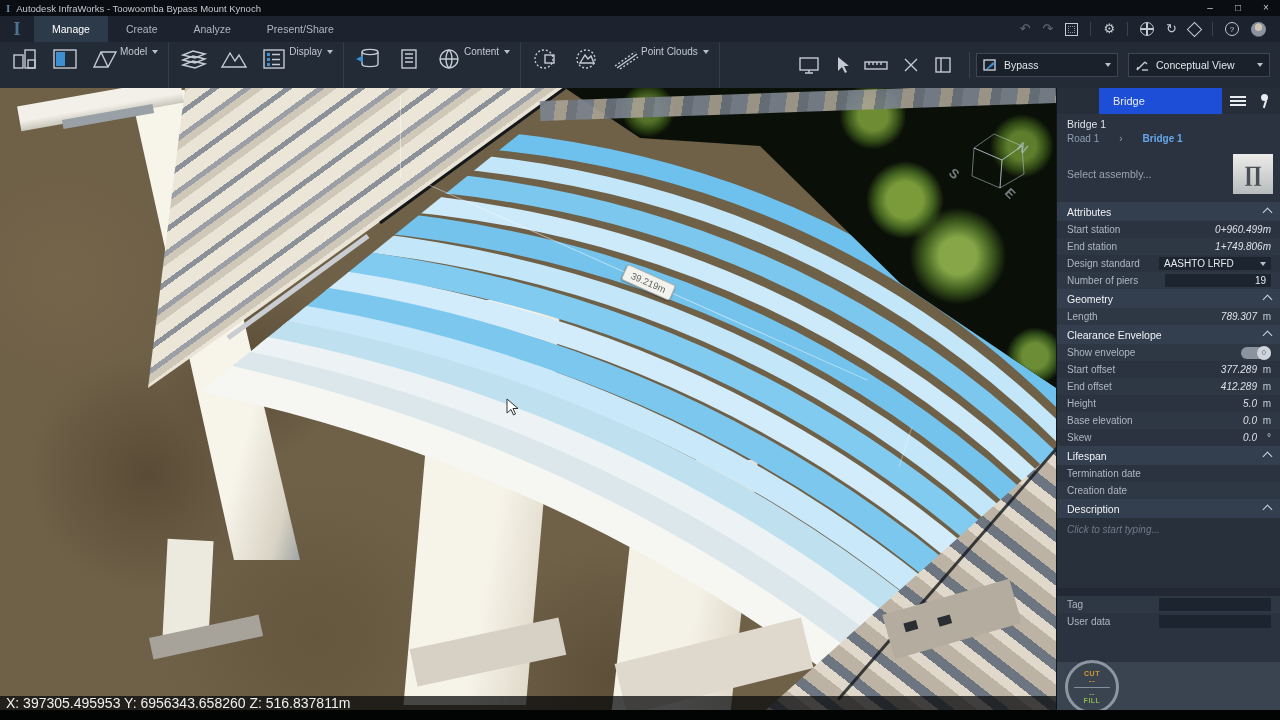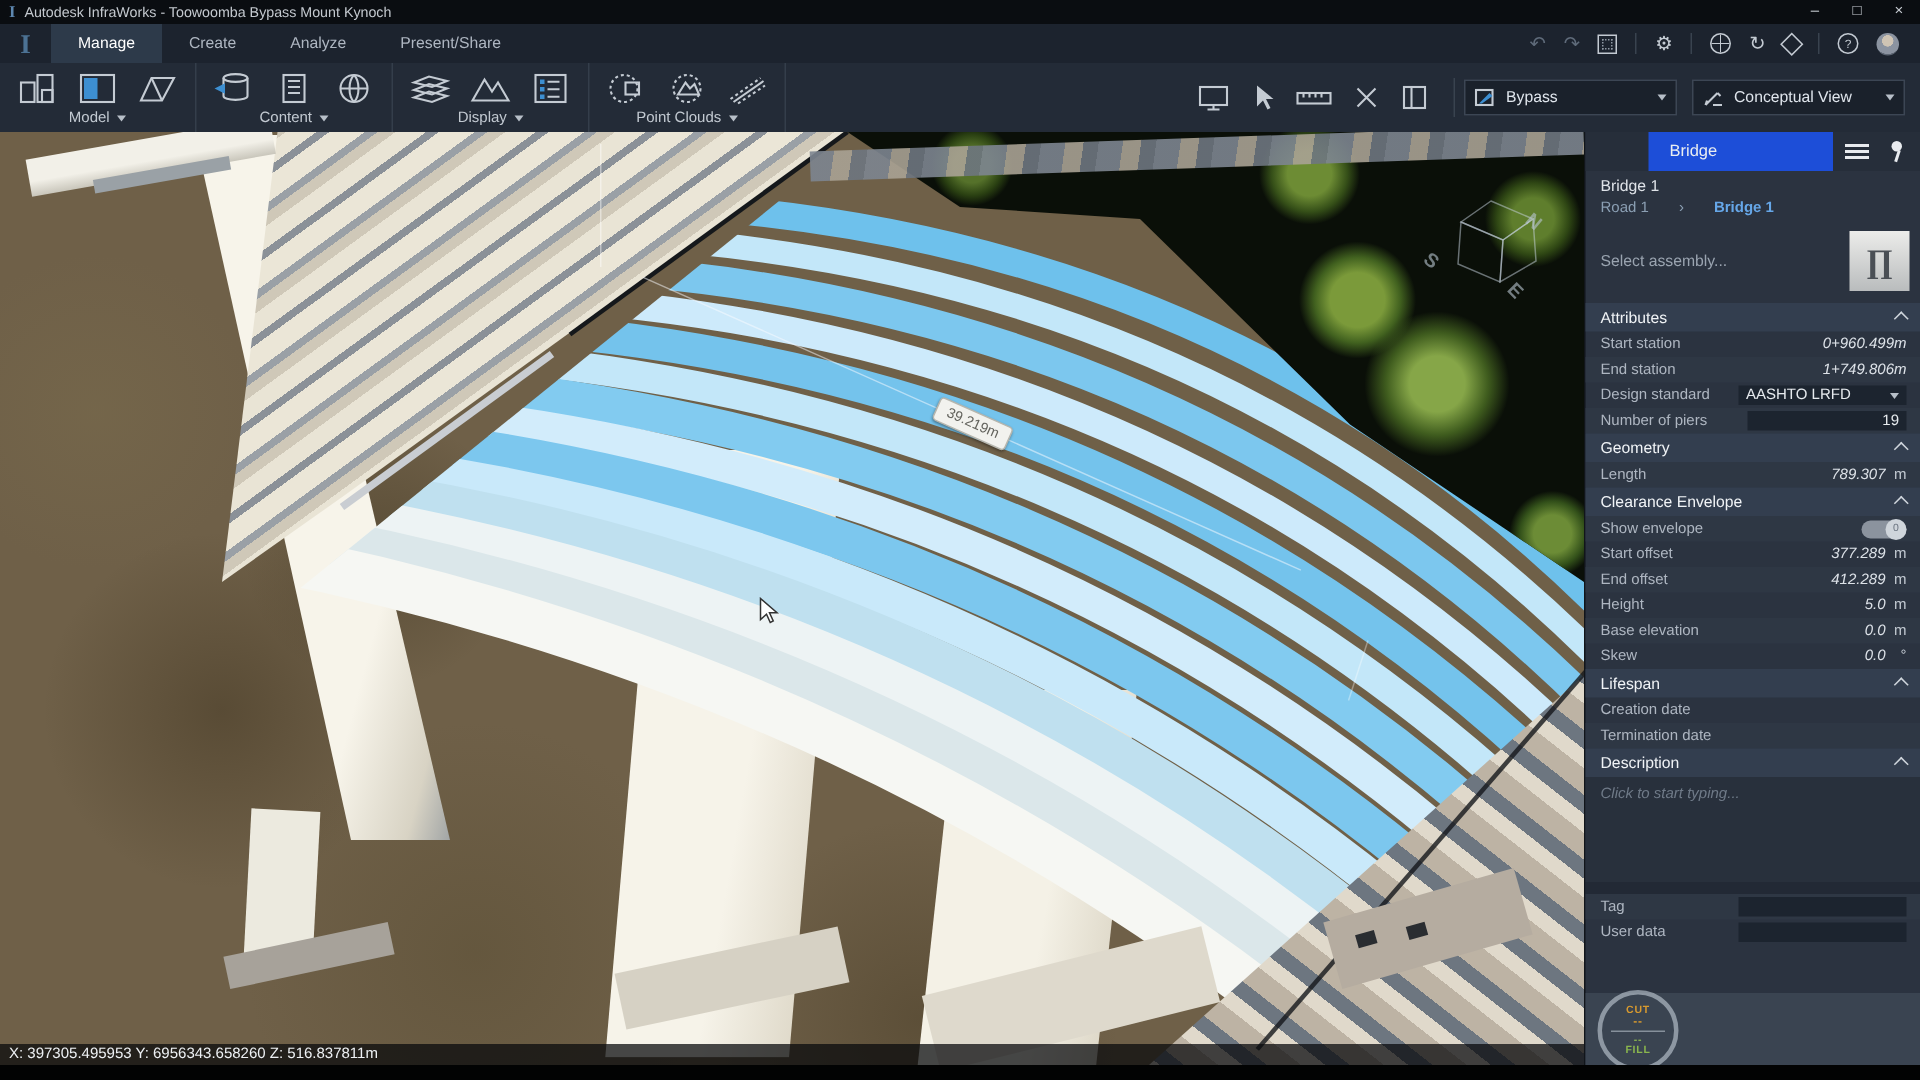--- a/index.html
+++ b/index.html
@@ -31,21 +31,21 @@
             background:linear-gradient(#0000 45%,#c3cad2 45% 55%,#0000 55%),
                        linear-gradient(90deg,#0000 45%,#c3cad2 45% 55%,#0000 55%);}
   .qi-cube{width:9px;height:9px;border:1px solid #c3cad2;transform:rotate(45deg);}
   .qi-help{width:12px;height:12px;border:1px solid #c3cad2;border-radius:50%;font-size:8px;
            display:flex;align-items:center;justify-content:center;}
   .qi-avatar{width:15px;height:15px;border-radius:50%;
              background:radial-gradient(circle at 50% 35%,#cfc4b4 0 30%,#8b93a0 32% 70%,#5c6572 72%);}
   
   .toolbar{position:absolute;top:42px;left:0;width:1280px;height:46px;background:#232b37;
            border-bottom:1px solid #11161d;display:flex;align-items:stretch;}
-  .tgroup{display:flex;flex-direction:column;align-items:center;justify-content:space-between;
+  .tgroup{display:flex;flex-direction:row;align-items:flex-start;justify-content:space-between;
           padding:4px 10px 2px 10px;border-right:1px solid #343e4b;}
   .ticons{display:flex;gap:10px;align-items:center;}
   .glabel{font-size:10px;color:#c2c9d1;display:flex;align-items:center;gap:5px;padding-bottom:2px;}
   .caret{width:0;height:0;border-left:3.5px solid transparent;border-right:3.5px solid transparent;
          border-top:4px solid #b7bfc8;}
   .vt-spacer{flex:1;}
   .vtools{display:flex;align-items:center;gap:12px;padding:0 10px;}
   .vsep{width:1px;height:26px;background:#39434f;margin:0 4px;}
   .vdd{width:128px;height:22px;margin-right:10px;background:#1a212b;border:1px solid #3c4654;
        display:flex;align-items:center;font-size:10.5px;color:#dfe5ec;gap:7px;padding:0 6px;}
@@ -111,21 +111,21 @@
   .tick1{position:absolute;left:400px;top:8px;width:1px;height:82px;background:rgba(255,255,255,.45);}
   .tick2{position:absolute;left:905px;top:338px;width:1px;height:42px;background:rgba(255,255,255,.35);
     transform:rotate(18deg);}
   .mlabel{position:absolute;left:622px;top:186px;padding:2px 7px;background:#f2f2ee;
     border:1px solid #b6b6ae;border-radius:3px;color:#63635d;font-size:9.5px;
     transform:rotate(24deg);box-shadow:0 1px 2px rgba(0,0,0,.4);}
   .vcube{position:absolute;left:952px;top:38px;}
   .cletter{position:absolute;color:rgba(185,198,210,.6);font-weight:bold;font-size:13px;}
   .cur{position:absolute;left:505px;top:310px;}
   .statusbar{position:absolute;left:0;bottom:0;width:1056px;height:14px;
-    background:rgba(8,10,12,.74);color:#eef1f4;font-size:10px;line-height:14px;padding-left:6px;}
+    background:rgba(8,10,12,.74);color:#eef1f4;font-size:14px;line-height:14px;padding-left:6px;}
   .bottombar{position:absolute;left:0;top:710px;width:1280px;height:10px;background:#020303;}
   
   .panel{position:absolute;top:88px;left:1056px;width:224px;height:622px;background:#2b3340;
          display:flex;flex-direction:column;color:#cfd5dc;border-left:1px solid #11151a;}
   .phead{height:26px;background:#262e3a;display:flex;align-items:stretch;}
   .ptab{background:#1d4ed8;color:#e9edf1;font-size:11px;display:flex;align-items:center;
         padding:0 14px;min-width:95px;margin-left:42px;}
   .phspacer{flex:1;}
   .burger{width:16px;margin:auto 8px;display:flex;flex-direction:column;gap:2px;}
   .burger span{height:2px;background:#e8ebef;}
@@ -232,58 +232,58 @@
           </svg>
       </div>
       <div class="glabel">
           <span>Model</span>
           <span class="caret"></span>
         </div>
     </div>
     <div class="tgroup">
       <div class="ticons">
         <svg width="30" height="26">
-            <ellipse class="st" cx="16" cy="6" rx="8" ry="2.6"></ellipse>
-            <path class="st" d="M8 6 V18 c0 1.5 3.6 2.6 8 2.6 s8 -1.1 8 -2.6 V6"></path>
-            <path class="stb" d="M2 13 L9 9.5 V16.5 Z"></path>
-          </svg>
-        <svg width="30" height="26">
-            <rect class="st" x="8" y="4" width="14" height="18"></rect>
-            <path class="st" d="M11 8 h8 M11 12 h8 M11 16 h8"></path>
-          </svg>
-        <svg width="30" height="26">
-            <circle class="st" cx="15" cy="13" r="9"></circle>
-            <path class="st" d="M6 13 h18 M15 4 c-4 4 -4 14 0 18 M15 4 c4 4 4 14 0 18"></path>
-          </svg>
-      </div>
-      <div class="glabel">
-          <span>Content</span>
-          <span class="caret"></span>
-        </div>
-    </div>
-    <div class="tgroup">
-      <div class="ticons">
-        <svg width="30" height="26">
             <path class="st" d="M4 9 L14 5 L26 8 L16 12 Z"></path>
             <path class="st" d="M4 14 L14 10 L26 13 L16 17 Z"></path>
             <path class="st" d="M4 19 L14 15 L26 18 L16 22 Z"></path>
           </svg>
         <svg width="30" height="26">
             <path class="st" d="M3 21 L11 7 L16 15 L20 9 L27 21 Z"></path>
           </svg>
         <svg width="30" height="26">
             <rect class="st" x="5" y="4" width="20" height="18"></rect>
             <rect class="stb" x="8" y="7" width="3" height="3"></rect>
             <rect class="stb" x="8" y="12" width="3" height="3"></rect>
             <rect class="stb" x="8" y="17" width="3" height="3"></rect>
             <path class="st" d="M13 8.5 h8 M13 13.5 h8 M13 18.5 h8"></path>
           </svg>
       </div>
       <div class="glabel">
           <span>Display</span>
+          <span class="caret"></span>
+        </div>
+    </div>
+    <div class="tgroup">
+      <div class="ticons">
+        <svg width="30" height="26">
+            <ellipse class="st" cx="16" cy="6" rx="8" ry="2.6"></ellipse>
+            <path class="st" d="M8 6 V18 c0 1.5 3.6 2.6 8 2.6 s8 -1.1 8 -2.6 V6"></path>
+            <path class="stb" d="M2 13 L9 9.5 V16.5 Z"></path>
+          </svg>
+        <svg width="30" height="26">
+            <rect class="st" x="8" y="4" width="14" height="18"></rect>
+            <path class="st" d="M11 8 h8 M11 12 h8 M11 16 h8"></path>
+          </svg>
+        <svg width="30" height="26">
+            <circle class="st" cx="15" cy="13" r="9"></circle>
+            <path class="st" d="M6 13 h18 M15 4 c-4 4 -4 14 0 18 M15 4 c4 4 4 14 0 18"></path>
+          </svg>
+      </div>
+      <div class="glabel">
+          <span>Content</span>
           <span class="caret"></span>
         </div>
     </div>
     <div class="tgroup">
       <div class="ticons">
         <svg width="30" height="26">
             <circle class="st" cx="13" cy="13" r="9" stroke-dasharray="2,2"></circle>
             <rect class="st" x="14" y="9" width="9" height="8"></rect>
           </svg>
         <svg width="30" height="26">
@@ -508,24 +508,24 @@
       <span class="plabel">Skew</span>
       <span class="pvalue">0.0</span>
       <span class="punit">°</span>
     </div>
 
     <div class="sechead">
         <span>Lifespan</span>
         <span class="chev"></span>
       </div>
     <div class="prow">
+      <span class="plabel">Termination date</span>
+    </div>
+    <div class="prow">
       <span class="plabel">Creation date</span>
-    </div>
-    <div class="prow">
-      <span class="plabel">Termination date</span>
     </div>
 
     <div class="sechead">
         <span>Description</span>
         <span class="chev"></span>
       </div>
     <div class="descarea">Click to start typing...</div>
 
     <div class="pgap"></div>
     <div class="prow">

